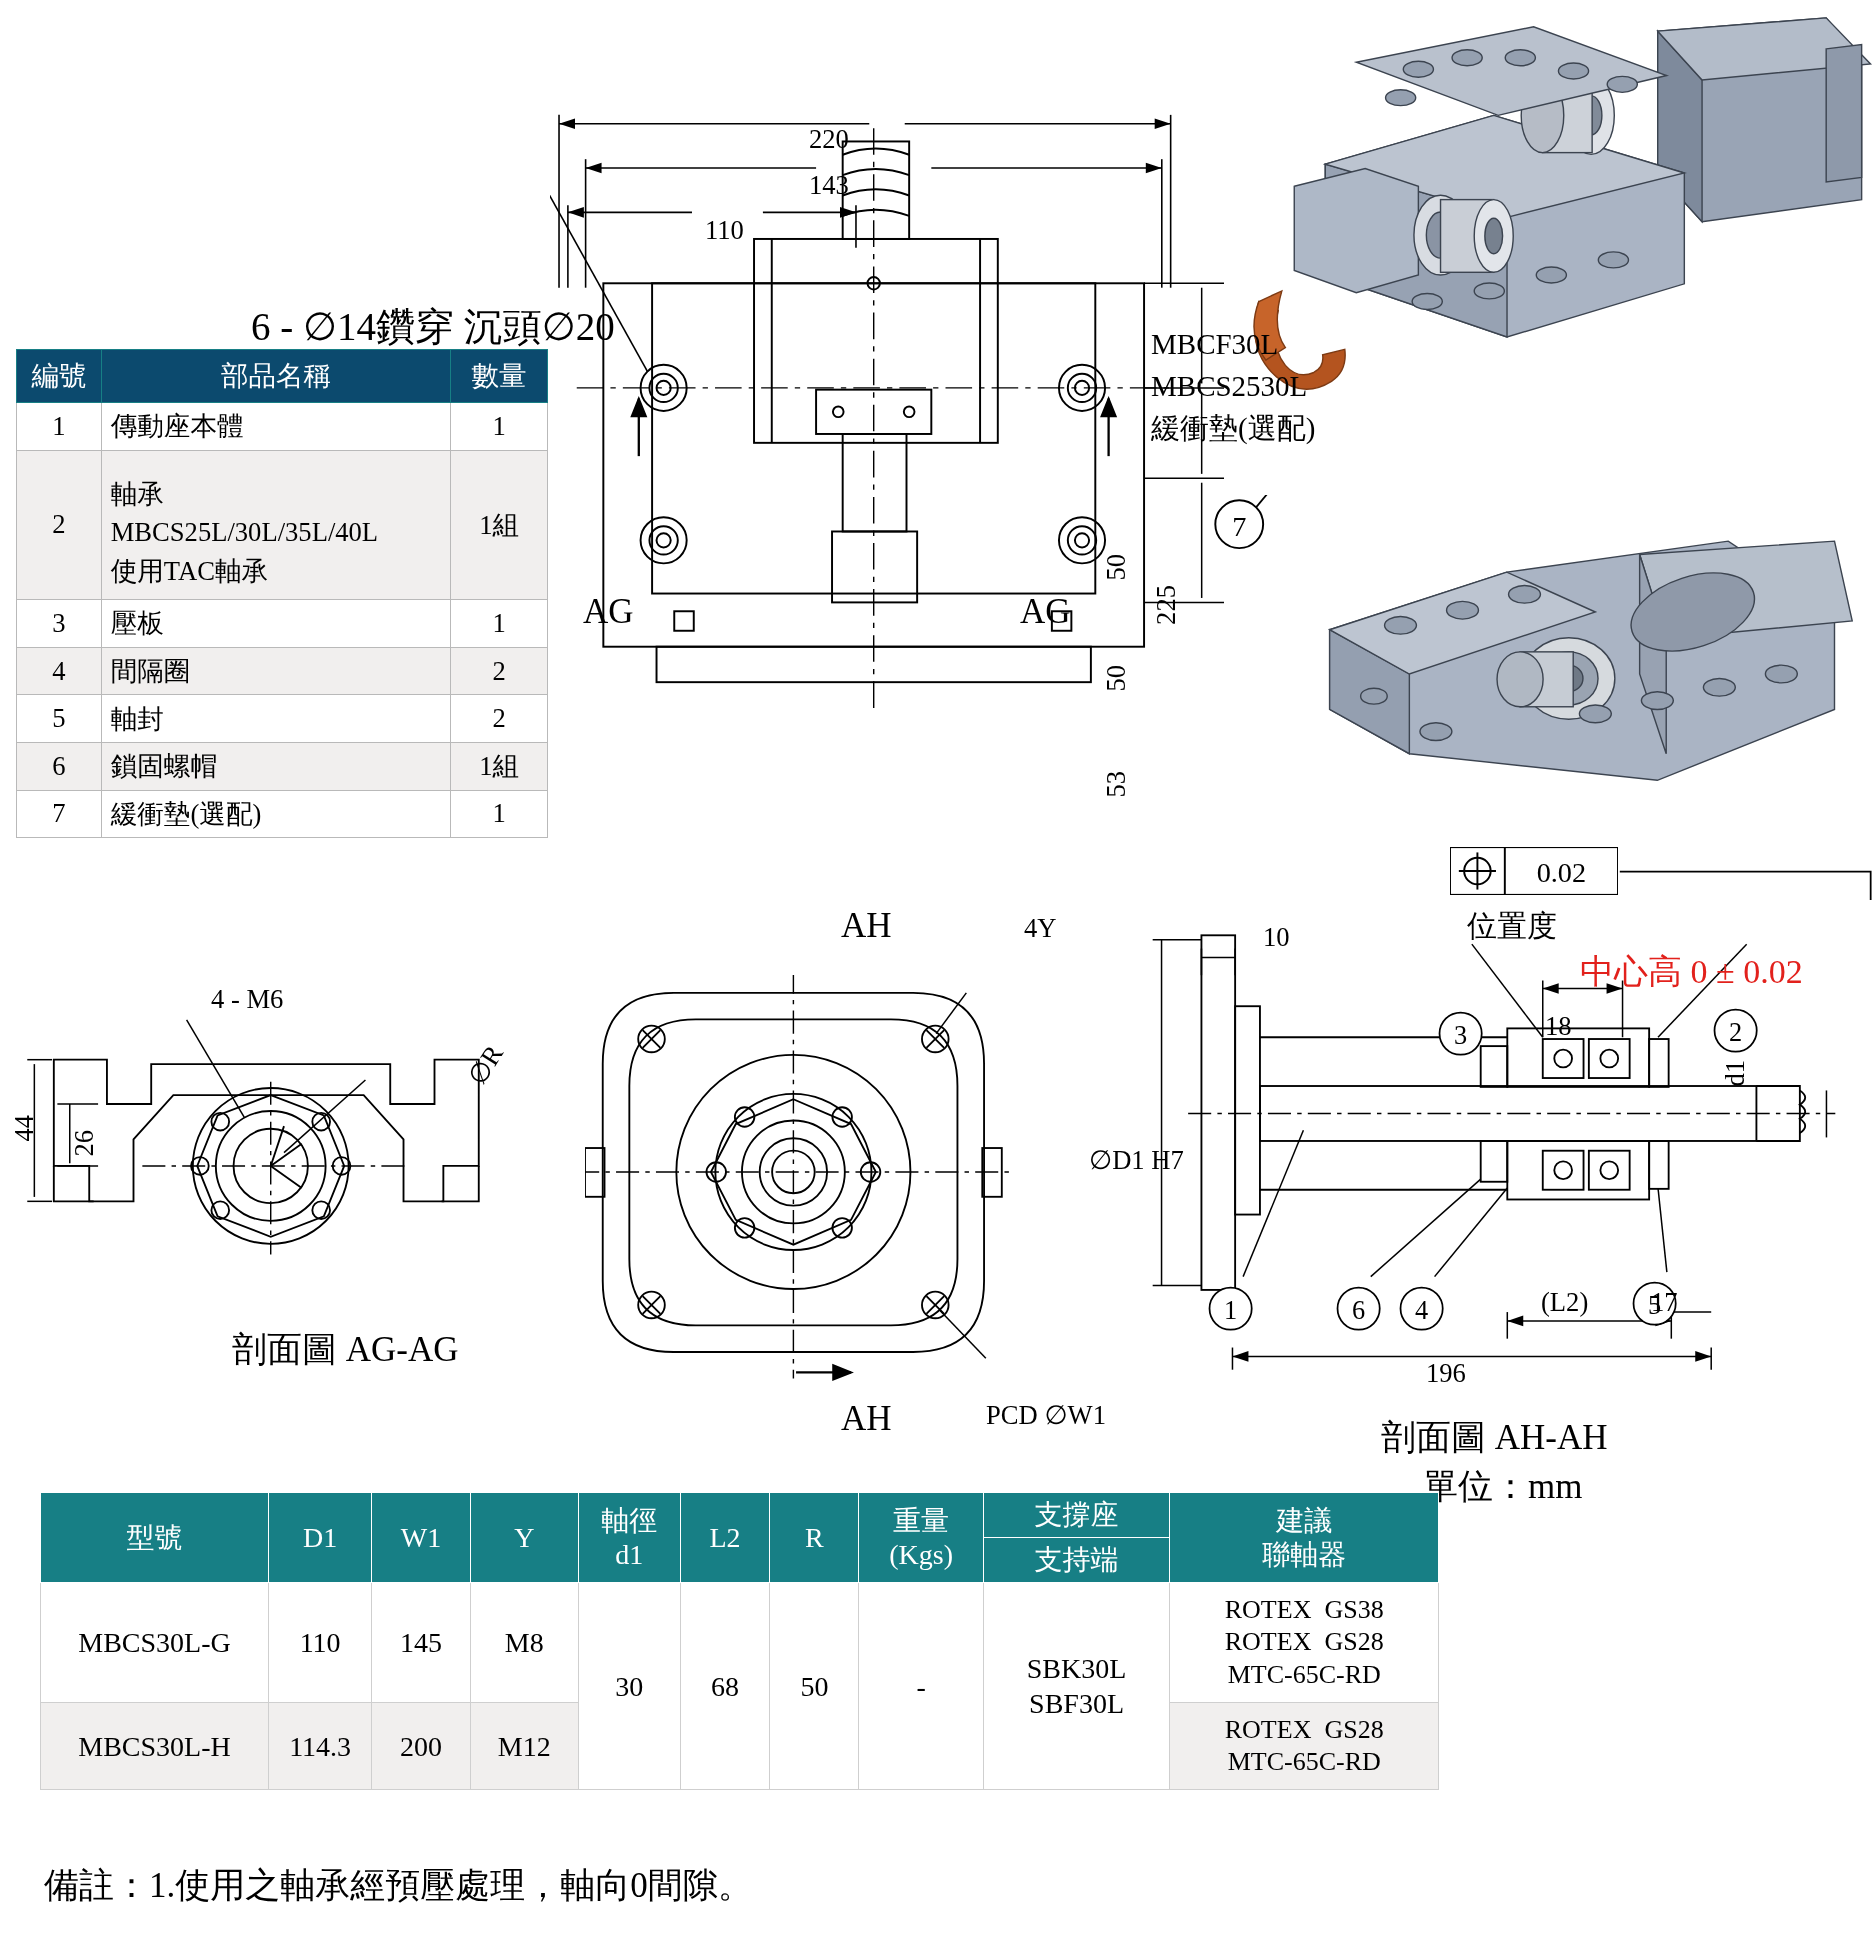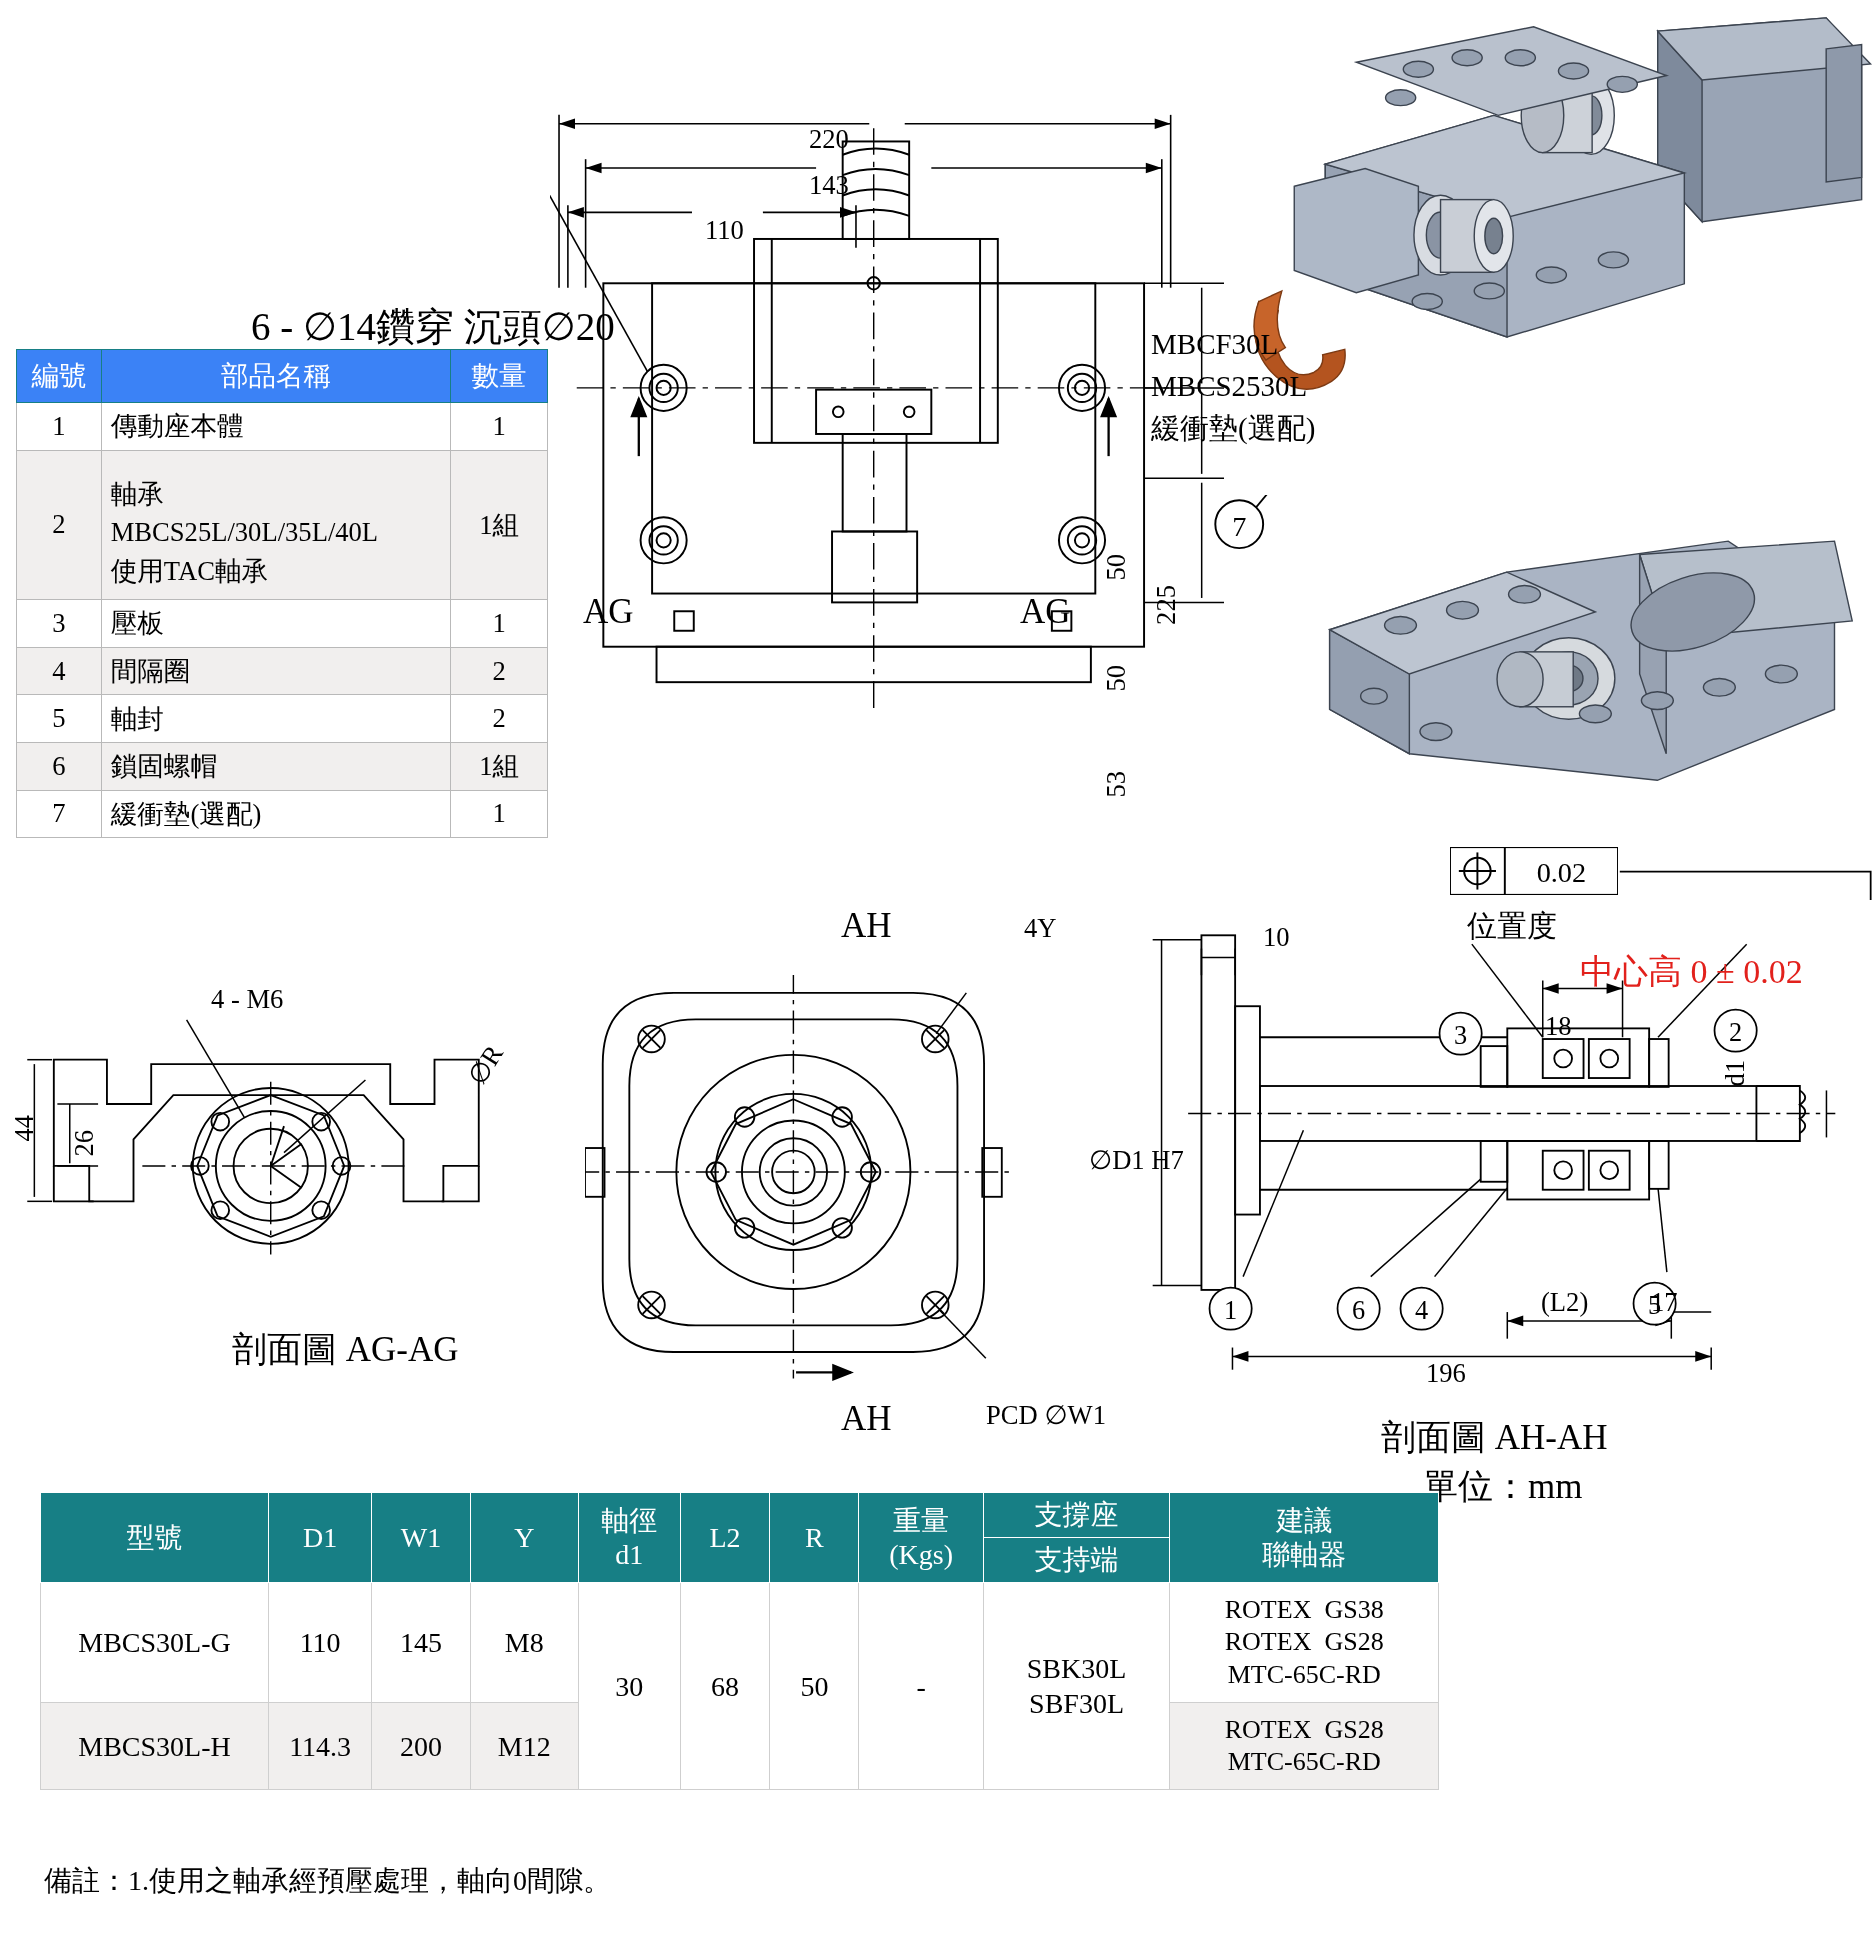--- a/index.html
+++ b/index.html
@@ -11,21 +11,21 @@
   }
   .abs{position:absolute;}
   svg{display:block;}
 
   
   #parts-table{
     position:absolute;left:16px;top:349px;width:532px;
     border-collapse:collapse;font-size:26.6px;
   }
   #parts-table th{
-    background:#3b82f6;color:#fff;font-weight:normal;
+    background:#0c4a6e;color:#fff;font-weight:normal;
     border:0.9px solid #177f85;padding:8px 5.3px;text-align:center;
     font-size:27.5px;
   }
   #parts-table td{
     border:0.9px solid #b9b9b9;padding:5.3px 8.9px;
     font-size:26.6px;
   }
   #parts-table td.num{text-align:center;width:66px;}
   #parts-table td.qty{text-align:center;width:78px;}
   #parts-table tr.alt td{background:#f1efee;}
@@ -42,21 +42,21 @@
     font-size:28px;line-height:1.2;
   }
   #spec-table td{
     border:0.9px solid #cfcfcf;text-align:center;padding:10.6px 3.5px;
     font-size:28px;line-height:1.25;background:#fff;
   }
   #spec-table tr.alt td{background:#f1efee;}
   #spec-table td.small{font-size:26px;}
 
   .note{
-    position:absolute;left:44px;top:1862px;font-size:28px;line-height:1.35;
+    position:absolute;left:44px;top:1862px;font-size:35px;line-height:1.35;
   }
   .note div{white-space:pre;}
 
   .lbl{position:absolute;font-size:26.6px;white-space:pre;}
   .lbl.big{font-size:35px;}
   .lbl.red{color:#e2211c;font-size:34px;}
   .lbl.v{writing-mode:vertical-rl;transform:rotate(180deg);}
 
   .capt{position:absolute;font-size:35px;white-space:pre;}
 </style>

